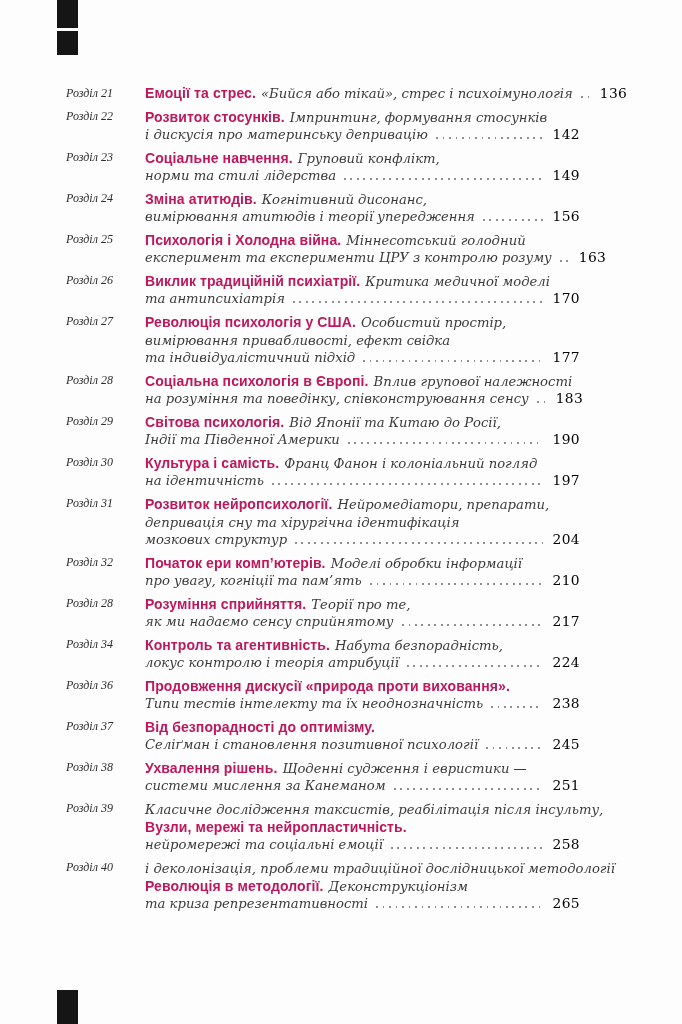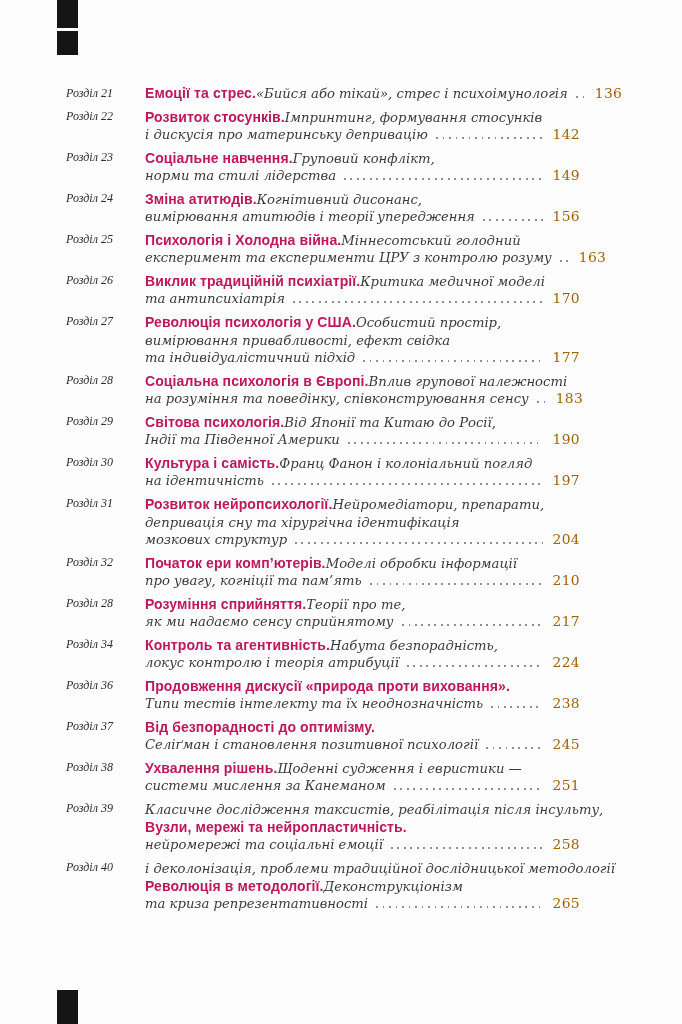--- a/index.html
+++ b/index.html
@@ -62,21 +62,21 @@
     white-space: nowrap;
   }
   .t { 
     font-family: "Liberation Sans", sans-serif;
     font-weight: bold;
     font-size: 14px;
     color: #be185d;
     letter-spacing: 0.1px;
     flex-shrink: 0;
   }
-  .t + .s { }
+  .t + .s { margin-left: 5px; }
   .s { 
     font-family: "DejaVu Serif", serif;
     font-style: italic;
     font-size: 13.2px;
     color: #3a3a3a;
     flex-shrink: 0;
   }
   .dots {
     flex: 1 1 auto;
     min-width: 10px;
@@ -86,21 +86,21 @@
     background-image: repeating-linear-gradient(to right, #8f8f8f 0 1.8px, transparent 1.8px 6.5px);
     background-position: left center;
   }
   .page-num {
     flex-shrink: 0;
     min-width: 26px;
     text-align: right;
     font-family: "DejaVu Serif", serif;
     font-size: 13.8px;
     line-height: 17px;
-    color: #a16207;
+    color: #000000;
     letter-spacing: 0.4px;
   }
 </style>
 </head>
 <body>
 
 <div class="page">
   <div class="print-mark m1"></div>
   <div class="print-mark m2"></div>
   <div class="print-mark m3"></div>

